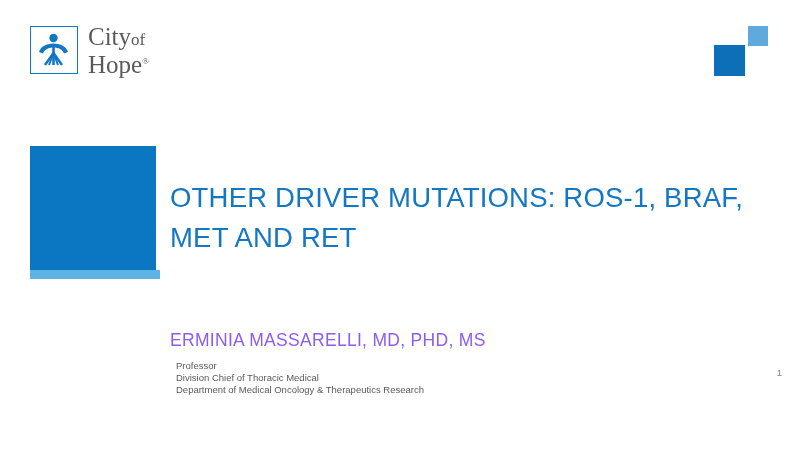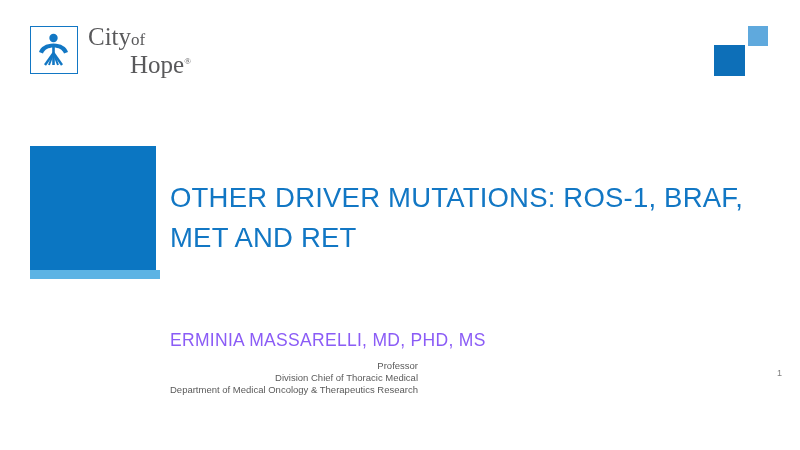--- a/index.html
+++ b/index.html
@@ -44,21 +44,21 @@
     line-height: 1;
   }
   .logo-line1, .logo-line2 {
     font-family: "Liberation Serif", serif;
     color: #59595b;
     font-size: 25px;
     letter-spacing: 0px;
     display: block;
   }
   .logo-line1 { font-size: 25px; }
-  .logo-line2 { font-size: 25px; margin-top: 3px; margin-left: 42px; }
+  .logo-line2 { font-size: 25px; margin-top: 3px; }
   .logo-of {
     font-size: 17px;
     letter-spacing: 0;
   }
   .logo-reg {
     font-size: 9px;
     vertical-align: super;
     color: #59595b;
   }
 
@@ -122,26 +122,25 @@
   .presenter {
     position: absolute;
     left: 170px;
     top: 330px;
     color: #8b5cf6;
     font-size: 17.5px;
     letter-spacing: 0.3px;
   }
   .affiliations {
     position: absolute;
-    left: 170px;
+    left: 176px;
     top: 360px;
     color: #5a5a5a;
     font-size: 9.5px;
     line-height: 12.2px;
-    text-align: right;
   }
   .affiliations div { white-space: nowrap; }
 
   
   .page-number {
     position: absolute;
     right: 18px;
     bottom: 16px;
     color: #808080;
     font-size: 9px;

